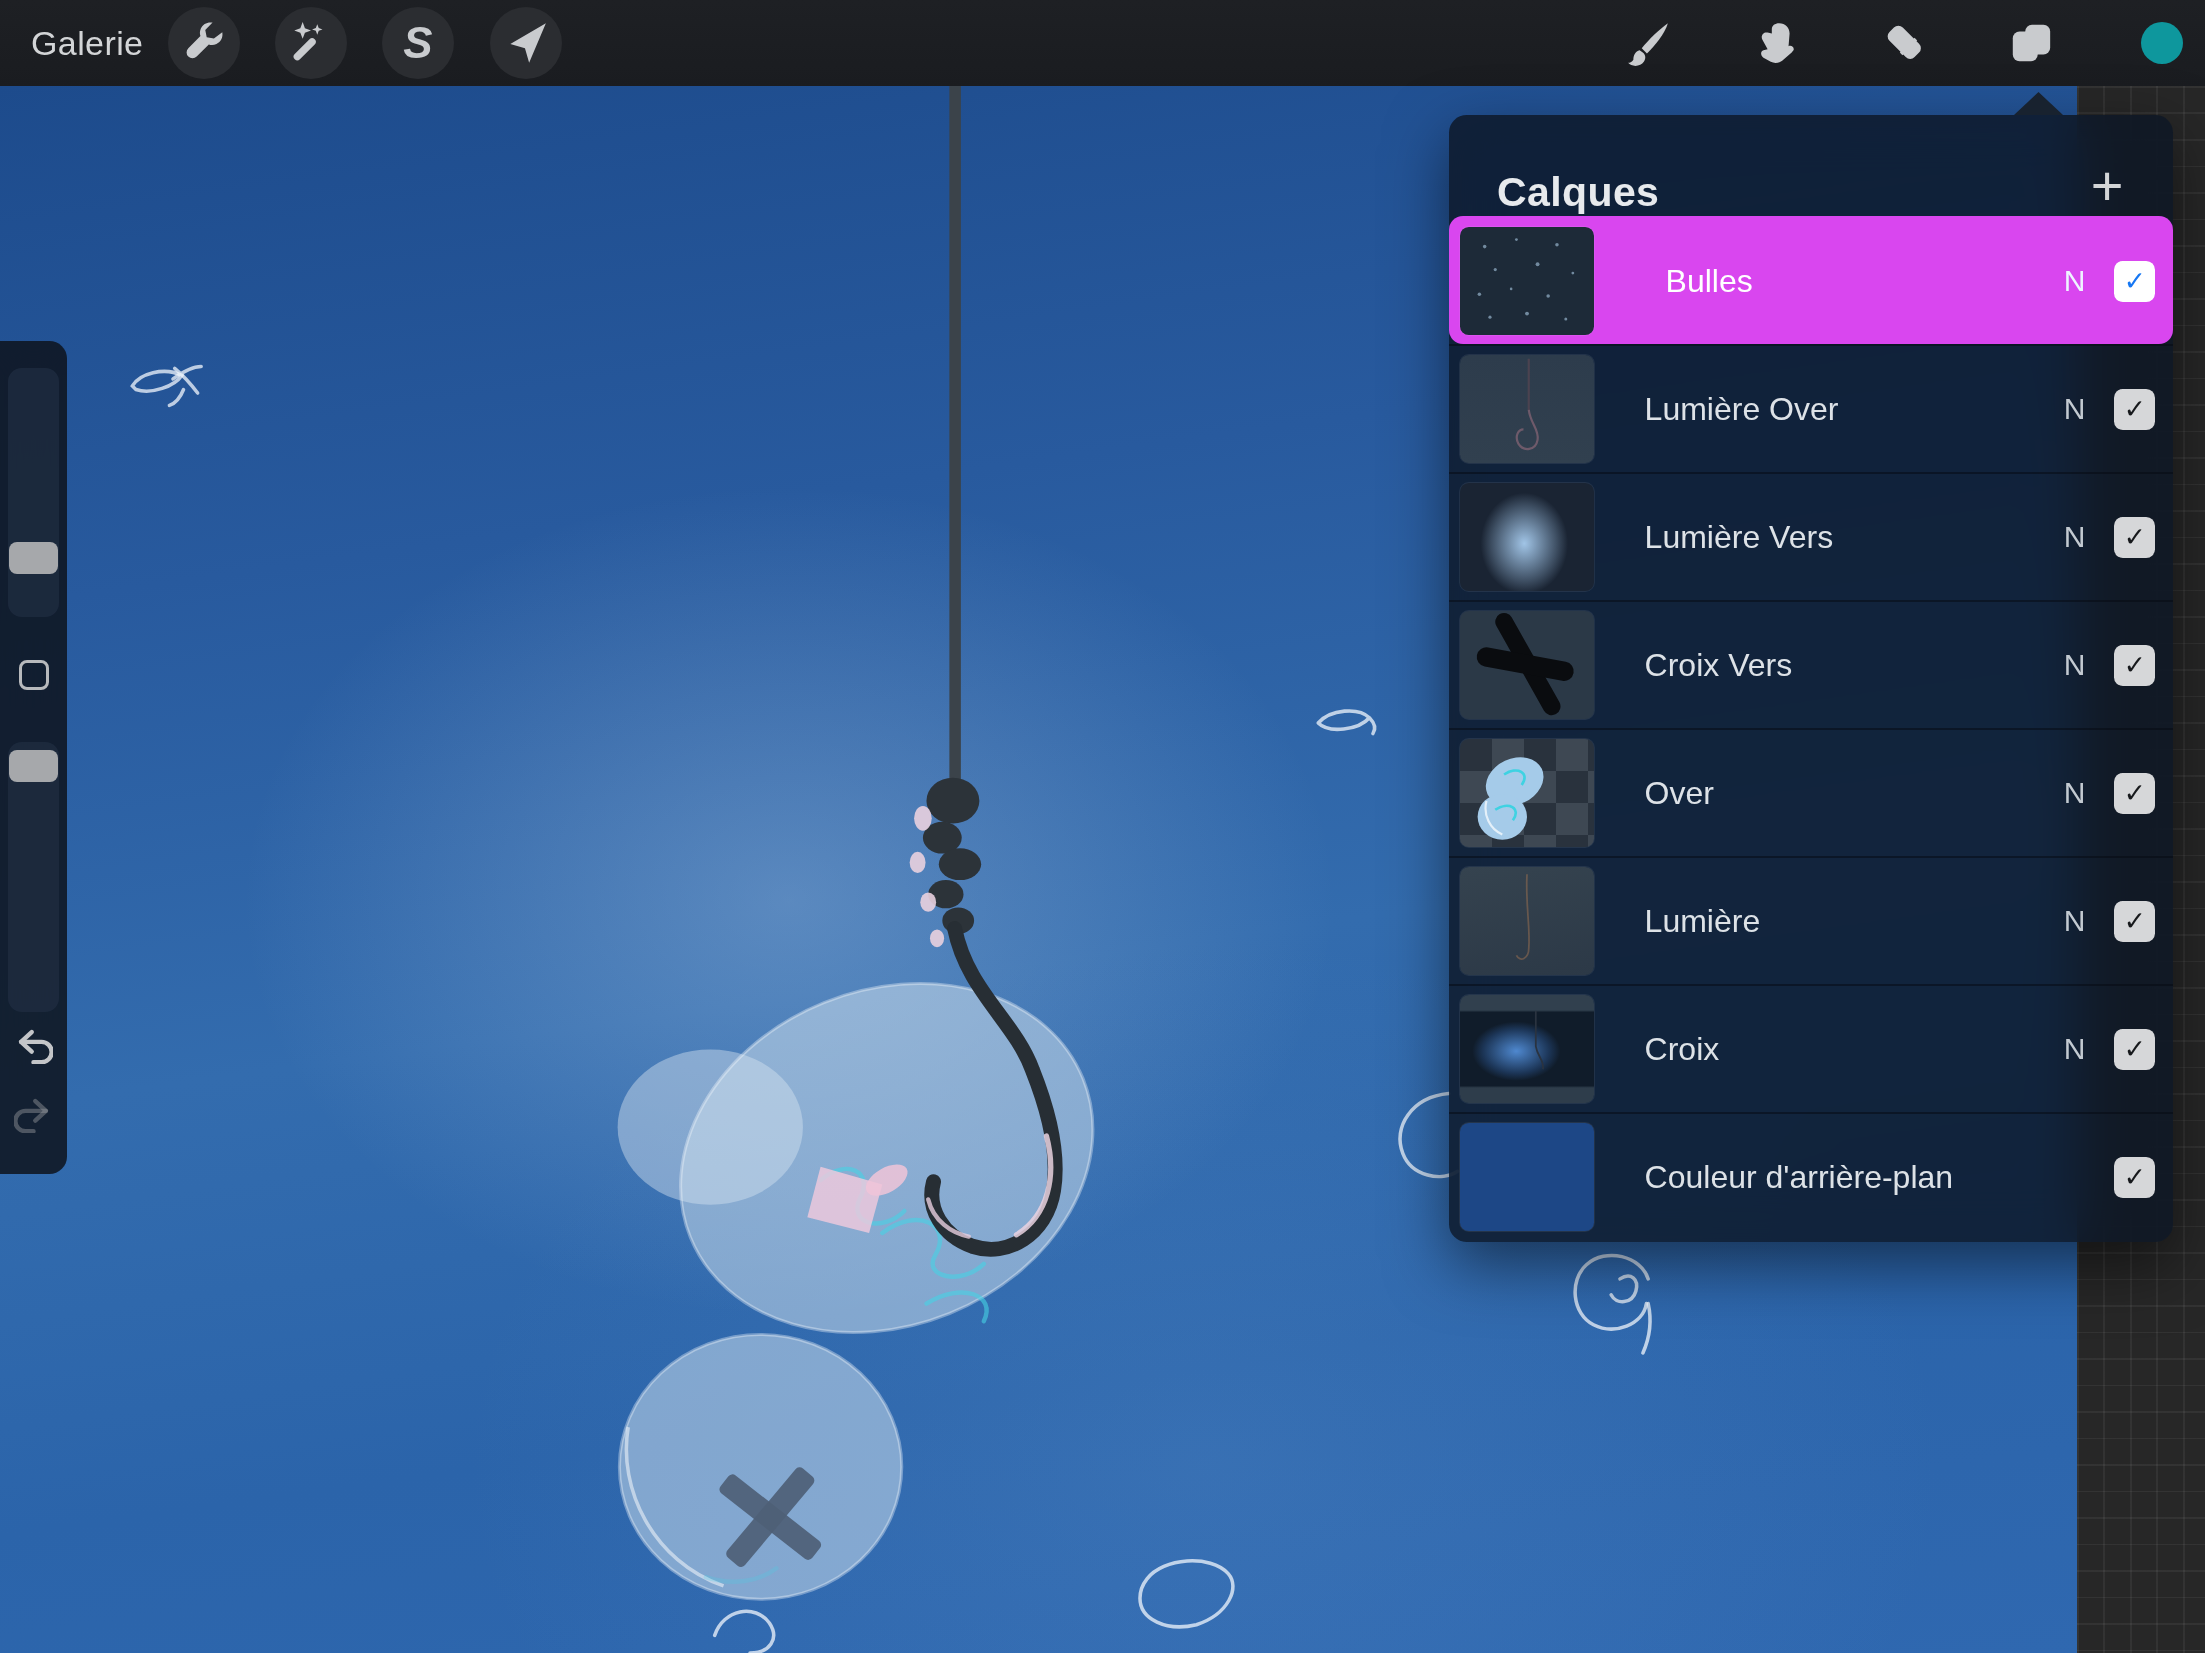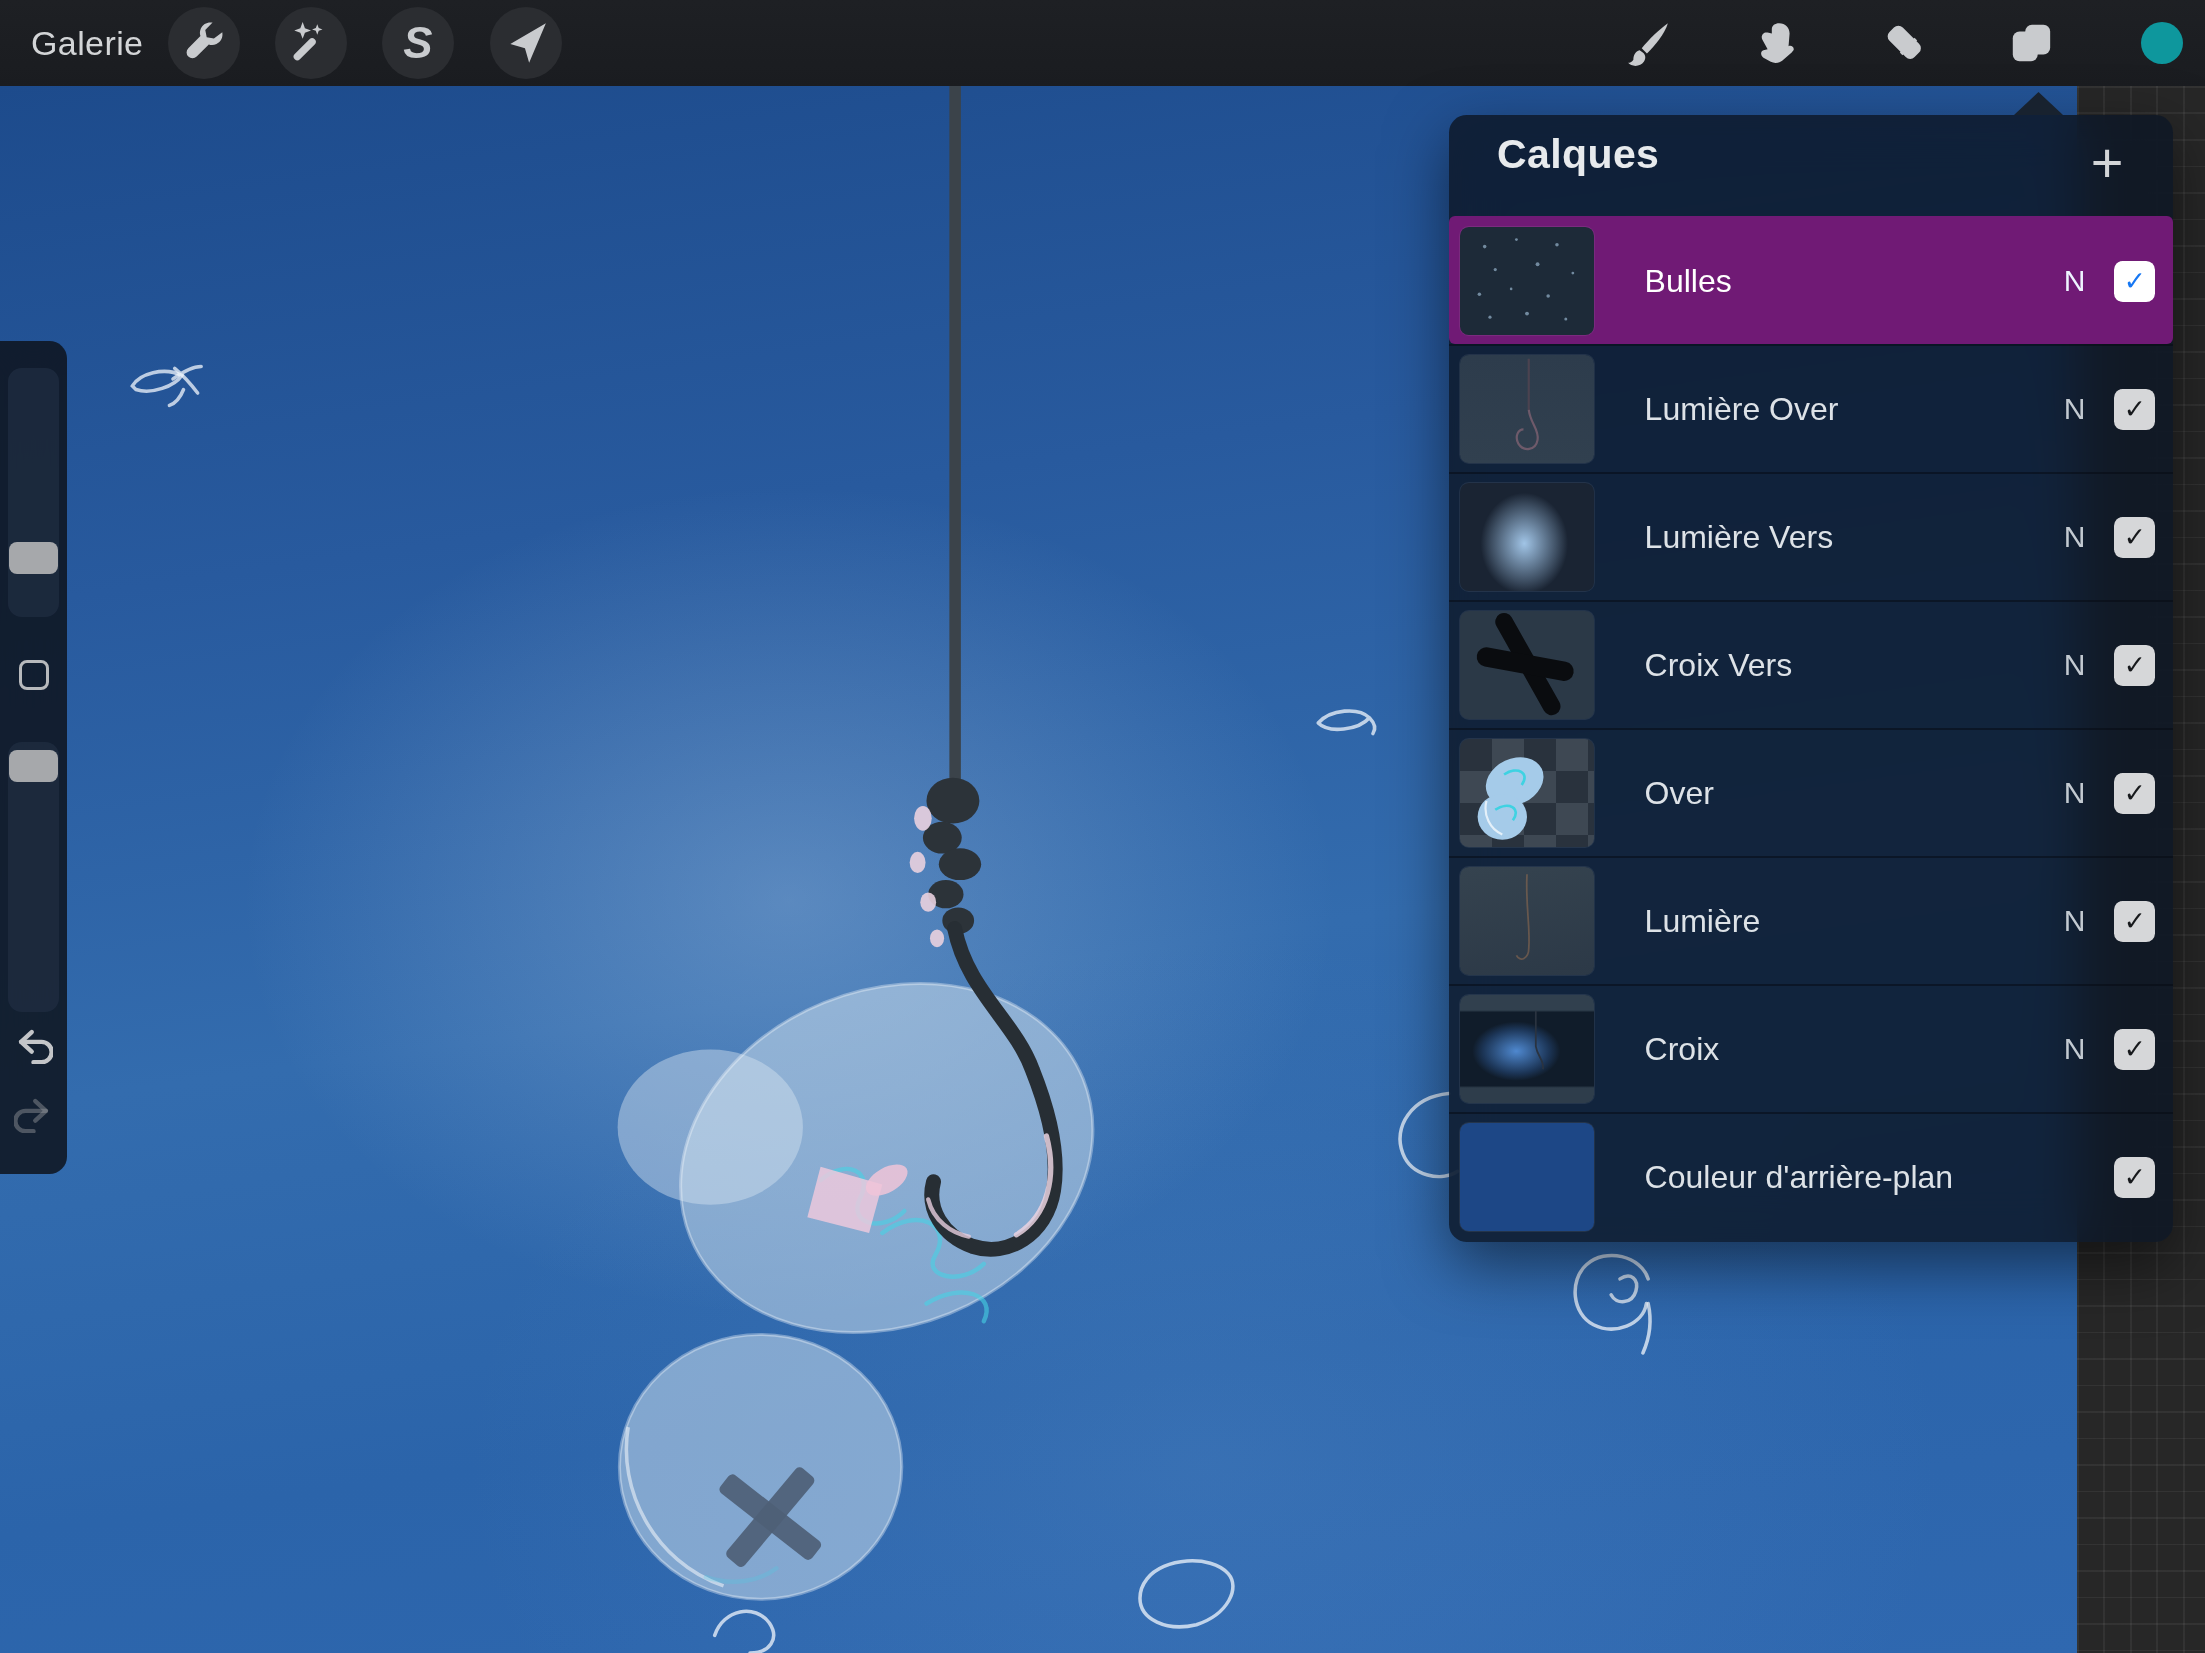--- a/index.html
+++ b/index.html
@@ -49,28 +49,28 @@
   .histicon { position:absolute; left:14px; width:39px; height:39px; }
   .histicon path { fill:none; stroke:#c3c5c8; stroke-width:5; stroke-linecap:round; stroke-linejoin:round; }
   .dim path { stroke:rgba(150,153,157,0.45); }
 
   
   #layers-panel { position:absolute; left:1449px; top:115px; width:724px; height:1127px; z-index:60;
                   background:rgba(13,23,37,0.84); backdrop-filter:blur(25px) saturate(1.15);
                   border-radius:17.6px; box-shadow:0 23px 62px rgba(0,0,0,0.5); }
   #panel-notch { position:absolute; left:565px; top:-23px; width:49px; height:23px;
                  background:#18222f; clip-path:polygon(50% 0,100% 100%,0 100%); }
-  .panel-header { position:relative; height:101px; display:flex; align-items:flex-start; padding:16px 35px 0 48px; }
+  .panel-header { position:relative; height:101px; display:flex; align-items:flex-end; padding:8px 35px 0 48px; }
   .panel-title { font-size:41px; font-weight:bold; color:#e7eaed; letter-spacing:0.4px; }
   .add-btn { margin-left:auto; width:62px; height:62px; display:flex; align-items:center;
              justify-content:center; font-size:56px; font-weight:100; color:#d3d5d7; }
   .layer-row { position:relative; height:128px; display:flex; align-items:center;
                border-top:2.6px solid rgba(5,10,17,0.5); }
   .layer-row:first-of-type { border-top:none; }
-  .layer-row.selected { background:#701a75; border-radius:6px; border-top-color:transparent; }
+  .layer-row.selected { background:#d946ef; border-radius:14px; border-top-color:transparent;gap:21px; }
   .thumb { width:134px; height:108px; margin-left:10.6px; border-radius:8.8px; flex:0 0 auto;
            box-shadow:0 0 0 0.9px rgba(255,255,255,0.08); overflow:hidden; position:relative; }
   .layer-name { margin-left:51px; font-size:32px; color:#dde2e7; white-space:nowrap; }
   .selected .layer-name { color:#ffffff; }
   .blend-badge { position:absolute; left:607px; width:37px; text-align:center;
                  font-size:30px; color:#c3cad1; }
   .selected .blend-badge { color:#eef4ff; }
   .layer-check { position:absolute; right:17.6px; width:41px; height:41px; border-radius:8.8px;
                  background:#d6d7d9; color:#17191c; font-size:26.5px; font-weight:bold;
                  display:flex; align-items:center; justify-content:center; }

